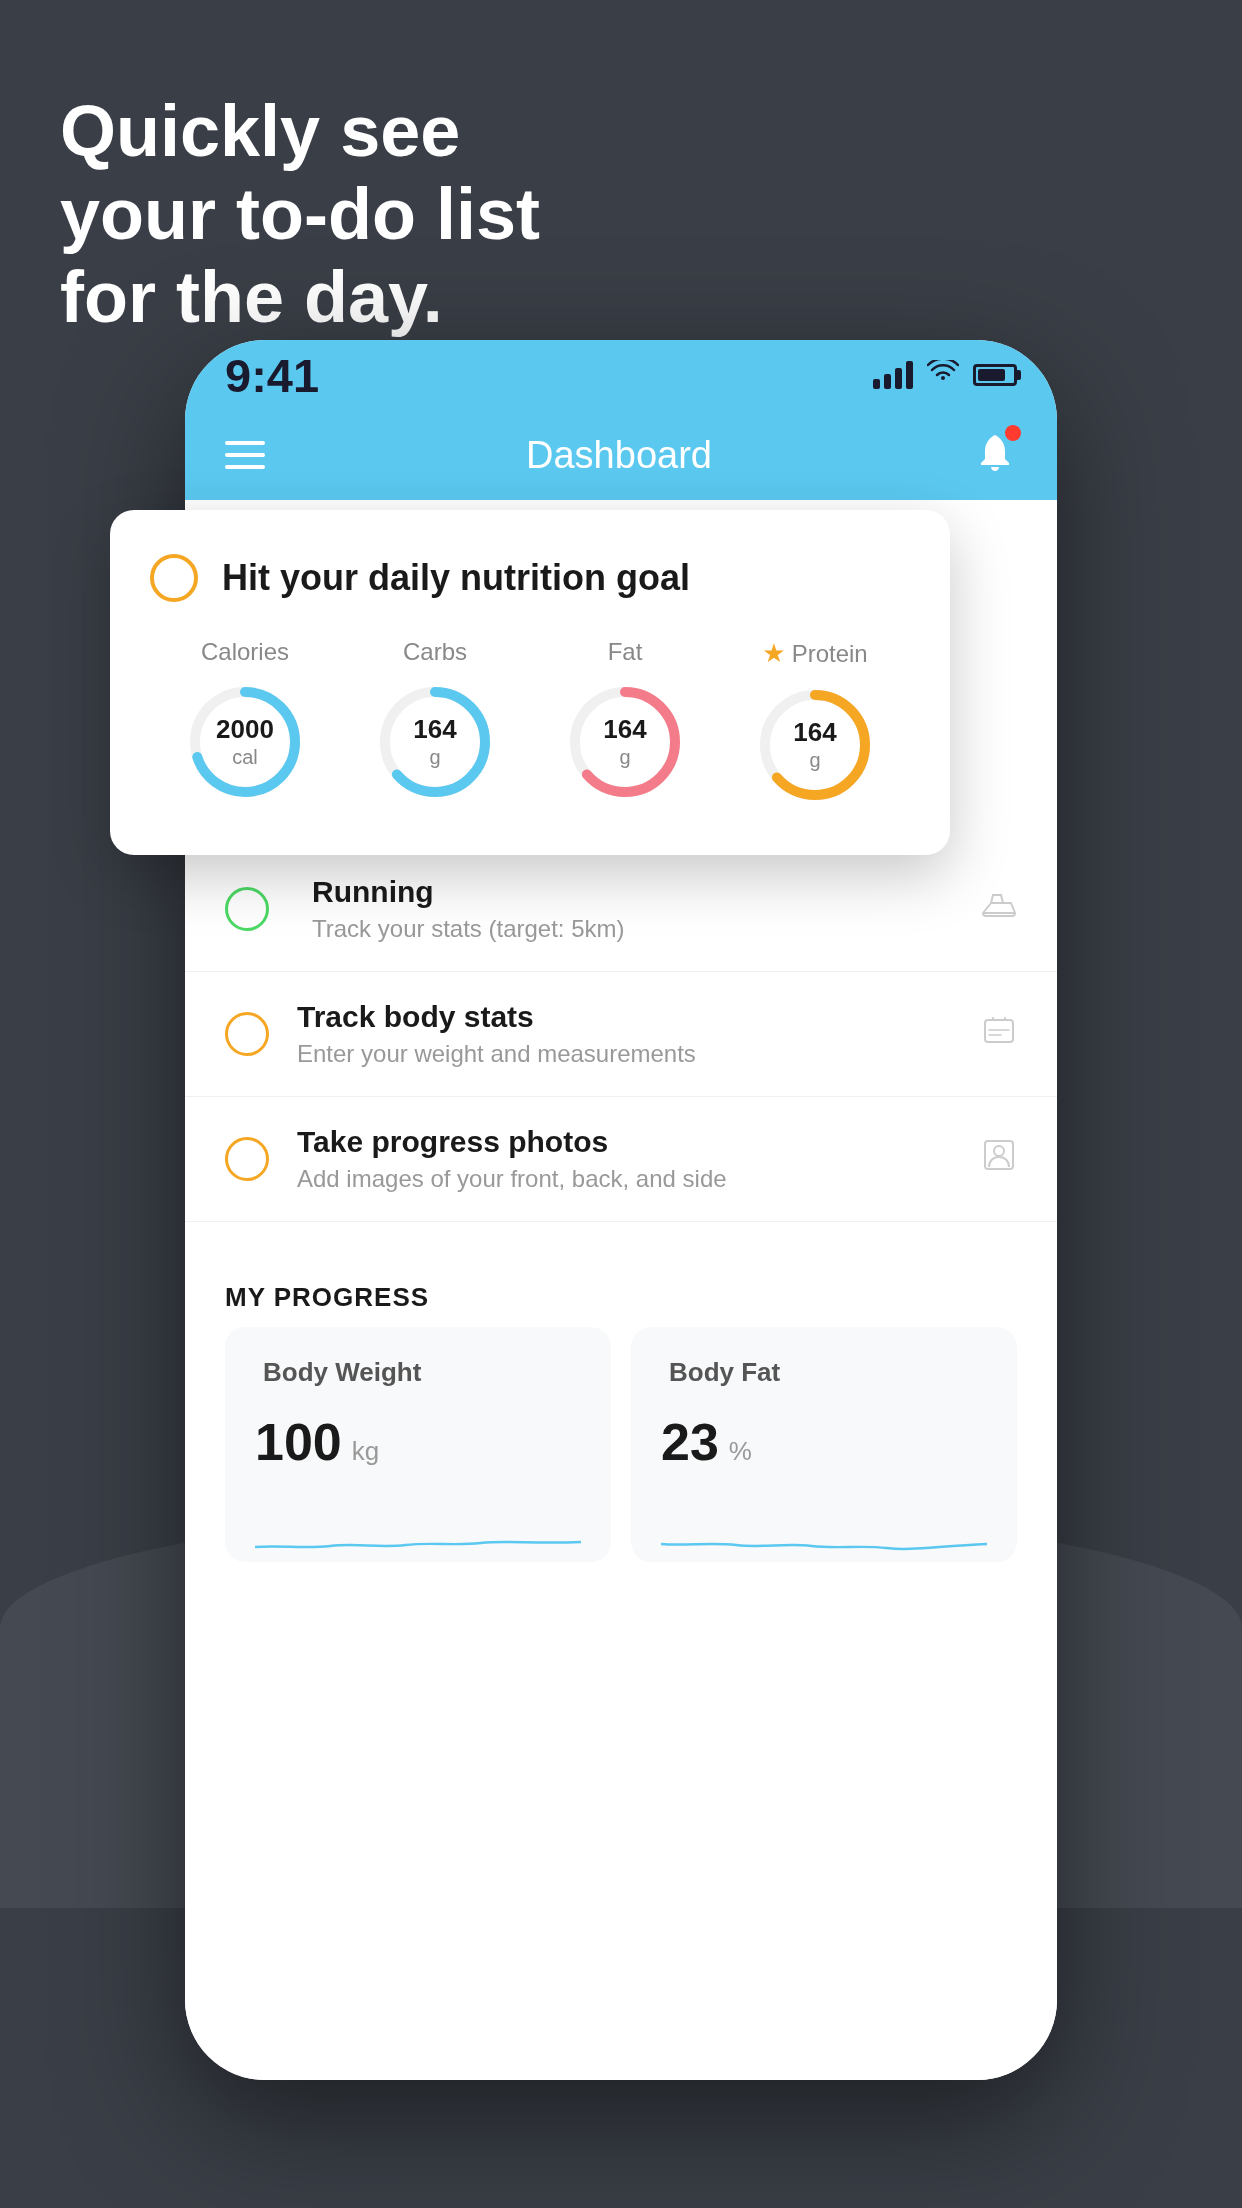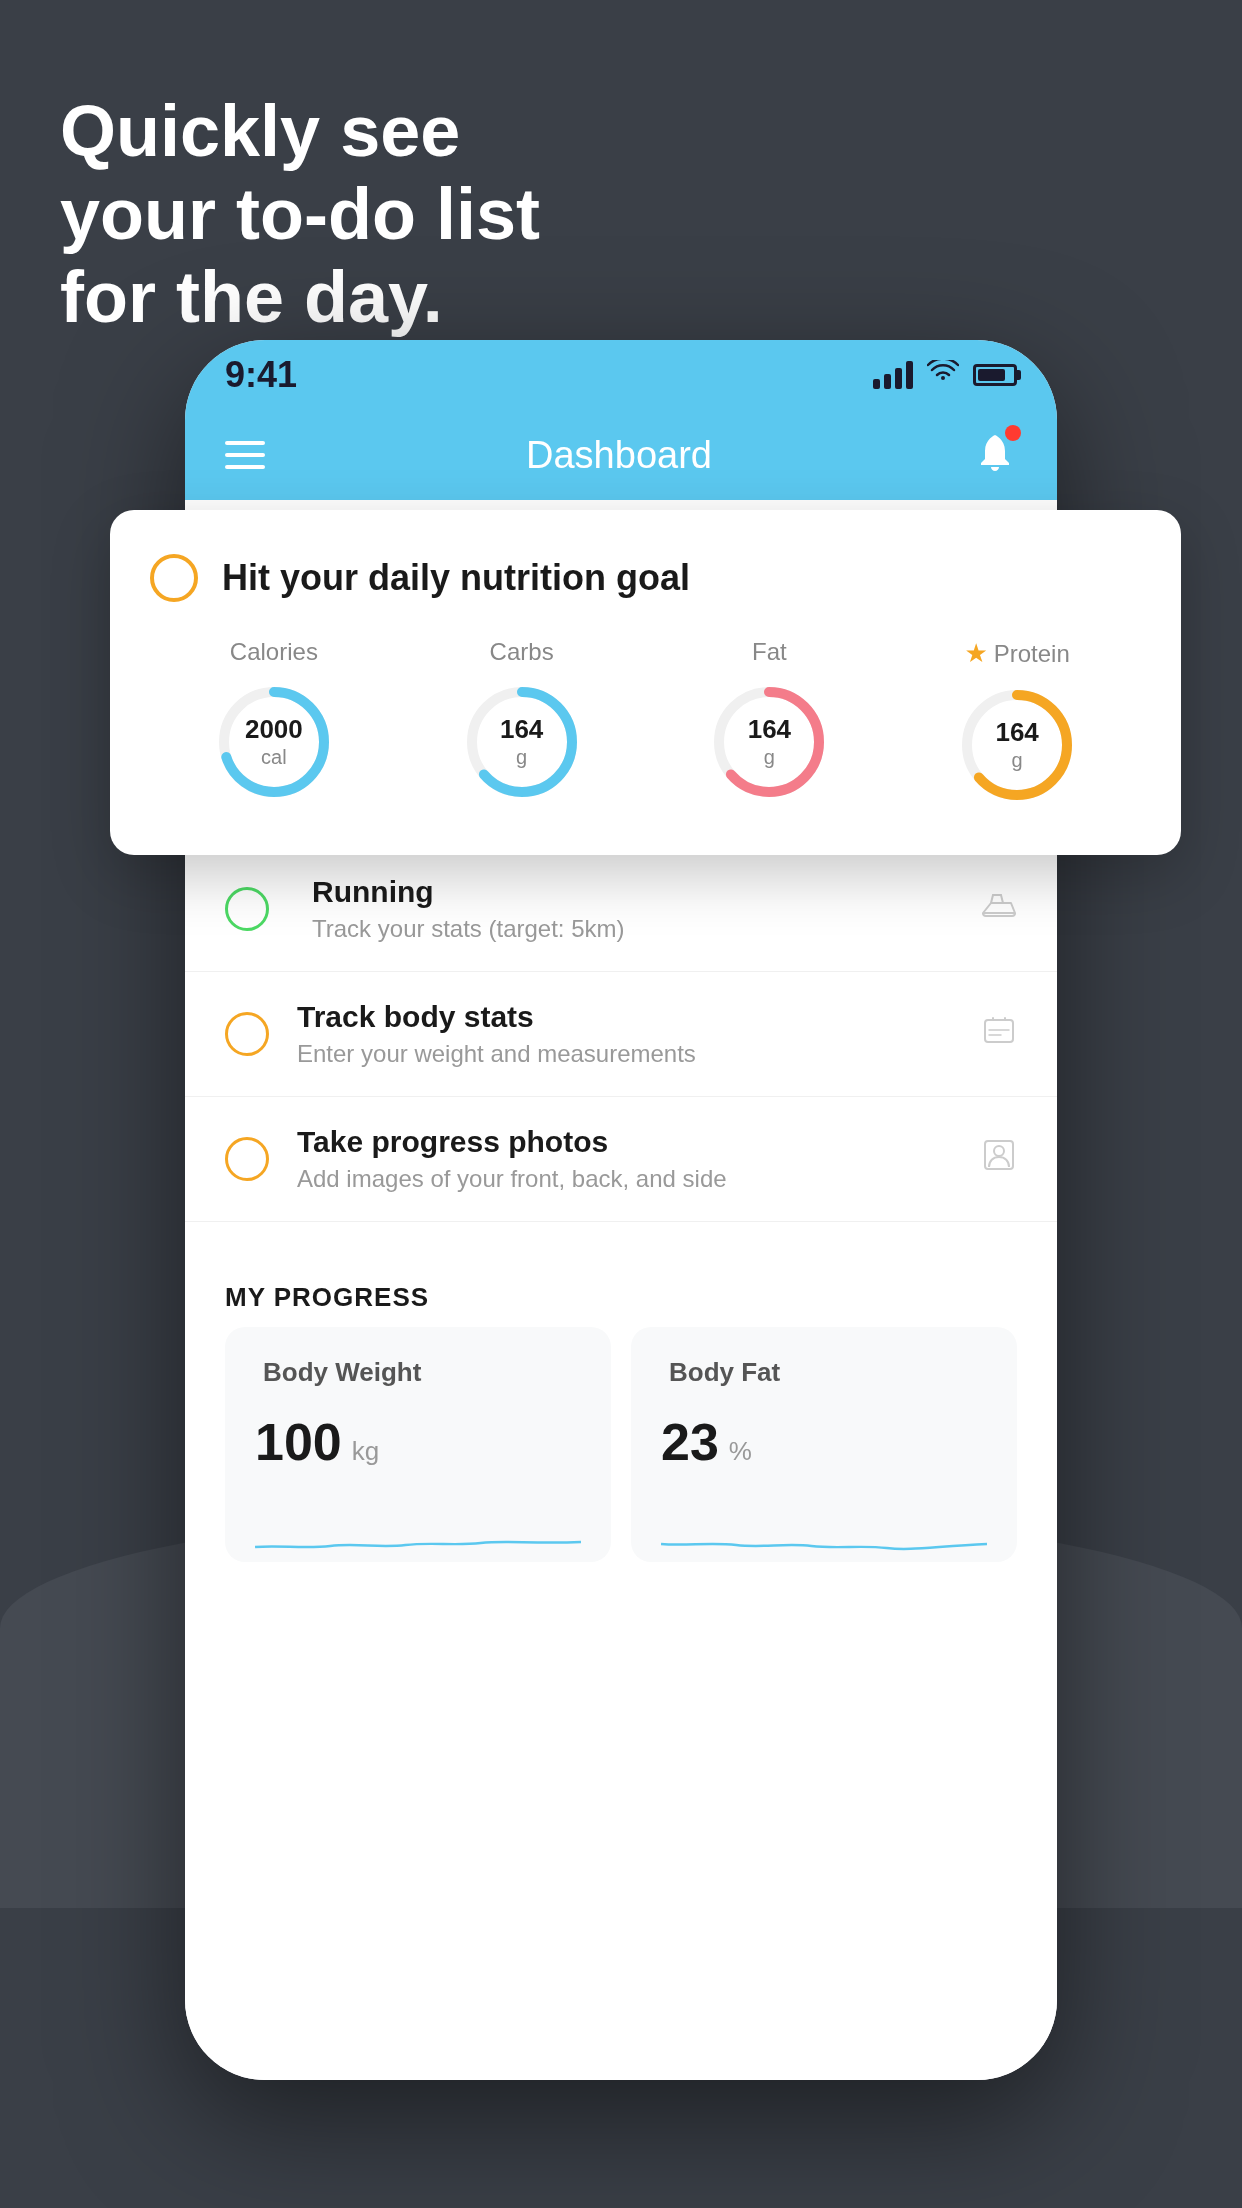--- a/index.html
+++ b/index.html
@@ -44,21 +44,21 @@
       background: #5bc8ef;
       height: 70px;
       display: flex;
       align-items: center;
       justify-content: space-between;
       padding: 0 40px;
     }
 
     .status-time {
       color: #1a1a2e;
-      font-size: 36px;
+      font-size: 47px;
       font-weight: 600;
     }
 
     .status-icons {
       display: flex;
       align-items: center;
       gap: 14px;
     }
 
     .signal-bars {
@@ -163,21 +163,21 @@
       color: #1a1a1a;
       letter-spacing: 1px;
       text-transform: uppercase;
     }
 
     
     .floating-card {
       position: absolute;
       top: 510px;
       left: 110px;
-      width: 1071px;
+      width: 840px;
       background: white;
       border-radius: 24px;
       padding: 44px 40px 50px;
       box-shadow: 0 20px 60px rgba(0,0,0,0.22);
       z-index: 10;
     }
 
     .card-header {
       display: flex;
       align-items: center;

